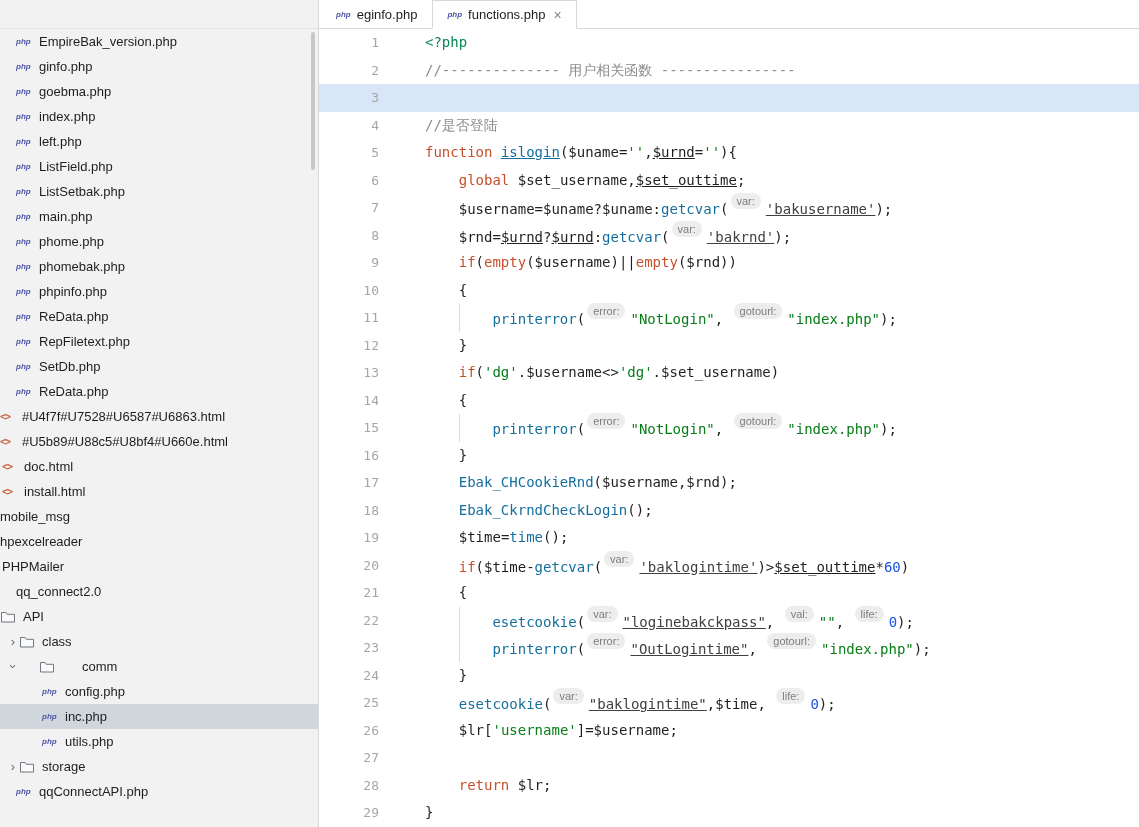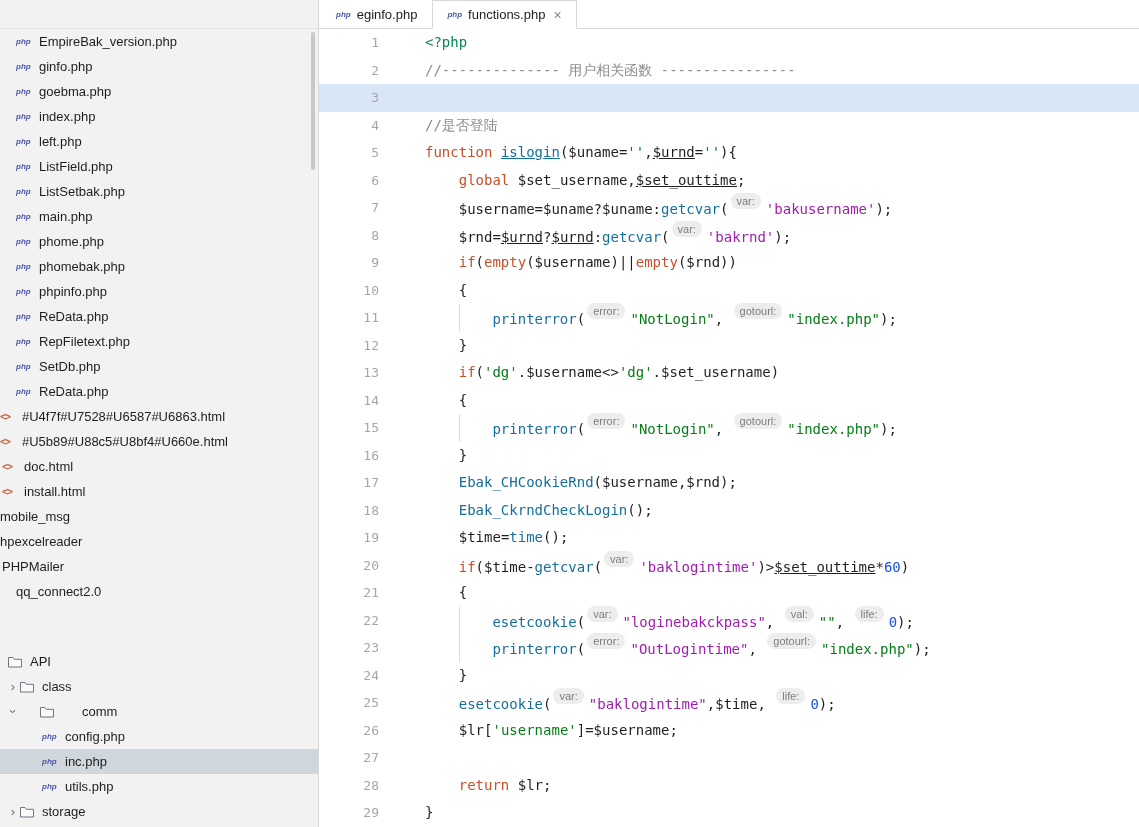--- a/index.html
+++ b/index.html
@@ -38,21 +38,21 @@
     font-family:"DejaVu Sans Mono","Liberation Mono",monospace;font-size:14px}
   .line{display:flex;height:27.5px;line-height:27.5px;white-space:pre}
   .line.hl{background:#D9E6F8}
   .ln{flex:none;width:88px;padding-right:28px;text-align:right;color:#A6A6A6;font-size:13px}
   .ctext{padding-left:18px}
 
   .tk-kw{color:#C7502B}
   .tk-fn{color:#156F9E}
   .tk-fnd{color:#156F9E;text-decoration:underline}
   .tk-str{color:#067D17}
-  .tk-stru{color:#a21caf;}
+  .tk-stru{color:#404040;text-decoration:underline}
   .tk-var{color:#1F1F1F}
   .tk-varu{color:#1F1F1F;text-decoration:underline}
   .tk-num{color:#1750EB}
   .tk-com{color:#8C8C8C}
   .tk-tag{color:#098658}
   .tk-pl{color:#1F1F1F}
   .tk-hint{display:inline-block;background:#EDEDED;color:#7D7D7D;border-radius:8px;
     padding:0 6px;font:11px/16px "Liberation Sans",sans-serif;vertical-align:middle;
     margin:0 5px 16px 2px;position:relative;top:-1px}
   .guide{position:absolute;width:1px;background:#DCDCDC}
@@ -145,21 +145,21 @@
         </div>
         <div class="trow" style="padding-left: 0px;">
           <span class="tlabel">hpexcelreader</span>
         </div>
         <div class="trow" style="padding-left: 2px;">
           <span class="tlabel">PHPMailer</span>
         </div>
         <div class="trow" style="padding-left: 16px;">
           <span class="tlabel">qq_connect2.0</span>
         </div>
-        <div class="trow" style="padding-left: 8px; margin-top: 45px;">
+        <div class="trow" style="padding-left: 1px;">
           <span class="folder-ico">
             <svg width="14" height="12" viewBox="0 0 14 12">
               <path d="M0.5 1.5 H5 l1.3 1.8 H13.5 V11 H0.5 Z" fill="#FAFAFA" stroke="#6F7780"></path>
             </svg>
           </span>
           <span class="tlabel">API</span>
         </div>
         <div class="trow" style="padding-left: 6px;">
           <span class="chev">›</span>
           <span class="folder-ico">

